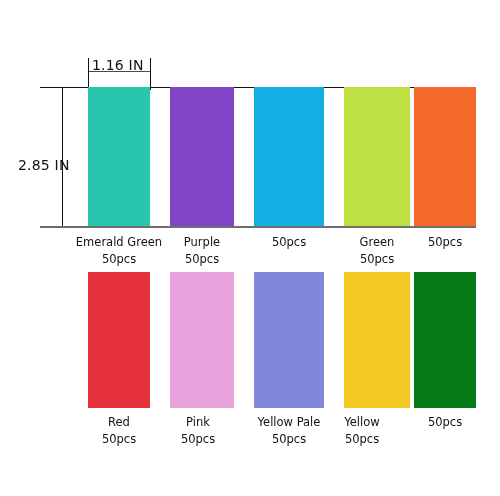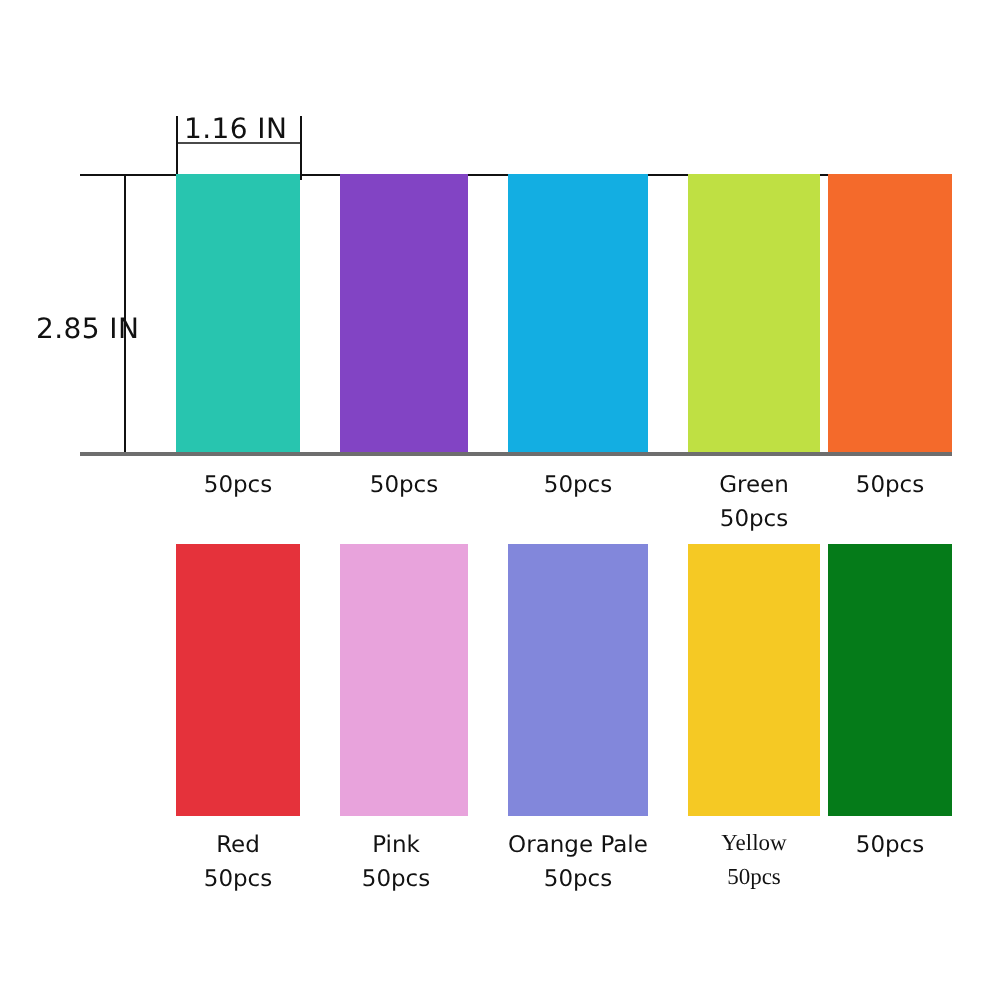--- a/index.html
+++ b/index.html
@@ -92,24 +92,26 @@
   <div class="dim-line-v" style="left:62px; top:87px; height:139px;"></div>
   <div class="dim-label" id="height-label">2.85 IN</div>
 
   <div class="ref-line" style="left:40px; top:87px; width:436px;"></div>
 
   <div class="baseline" style="left:40px; top:226px; width:436px;"></div>
 
   <div id="swatch-layer">
       <div class="swatch" style="left: 88px; top: 87px; width: 62px; height: 139px; background: rgb(40, 197, 175);"></div>
       <div class="caption" style="left: 64px; top: 234px; width: 110px;">
+        <span class="name">Emerald Green</span>
         <span class="qty">50pcs</span>
       </div>
       <div class="swatch" style="left: 170px; top: 87px; width: 64px; height: 139px; background: rgb(130, 68, 196);"></div>
       <div class="caption" style="left: 146px; top: 234px; width: 112px;">
+        <span class="name">Purple</span>
         <span class="qty">50pcs</span>
       </div>
       <div class="swatch" style="left: 254px; top: 87px; width: 70px; height: 139px; background: rgb(19, 174, 226);"></div>
       <div class="caption" style="left: 230px; top: 234px; width: 118px;">
         <span class="qty">50pcs</span>
       </div>
       <div class="swatch" style="left: 344px; top: 87px; width: 66px; height: 139px; background: rgb(191, 224, 67);"></div>
       <div class="caption" style="left: 320px; top: 234px; width: 114px;">
         <span class="name">Green</span>
         <span class="qty">50pcs</span>
@@ -123,25 +125,25 @@
         <span class="name">Red</span>
         <span class="qty">50pcs</span>
       </div>
       <div class="swatch" style="left: 170px; top: 272px; width: 64px; height: 136px; background: rgb(232, 163, 220);"></div>
       <div class="caption" style="left: 142px; top: 414px; width: 112px;">
         <span class="name">Pink</span>
         <span class="qty">50pcs</span>
       </div>
       <div class="swatch" style="left: 254px; top: 272px; width: 70px; height: 136px; background: rgb(130, 135, 219);"></div>
       <div class="caption" style="left: 230px; top: 414px; width: 118px;">
-        <span class="name">Orange Pale</span>
+        <span class="name">Yellow Pale</span>
         <span class="qty">50pcs</span>
       </div>
       <div class="swatch" style="left: 344px; top: 272px; width: 66px; height: 136px; background: rgb(245, 201, 36);"></div>
-      <div class="caption" style="left: 320px; top: 414px; width: 114px; font-family: Liberation Serif, serif;">
+      <div class="caption" style="left: 305px; top: 414px; width: 114px;">
         <span class="name">Yellow</span>
         <span class="qty">50pcs</span>
       </div>
       <div class="swatch" style="left: 414px; top: 272px; width: 62px; height: 136px; background: rgb(5, 123, 25);"></div>
       <div class="caption" style="left: 390px; top: 414px; width: 110px;">
         <span class="qty">50pcs</span>
       </div>
     </div>
 
 </div>

